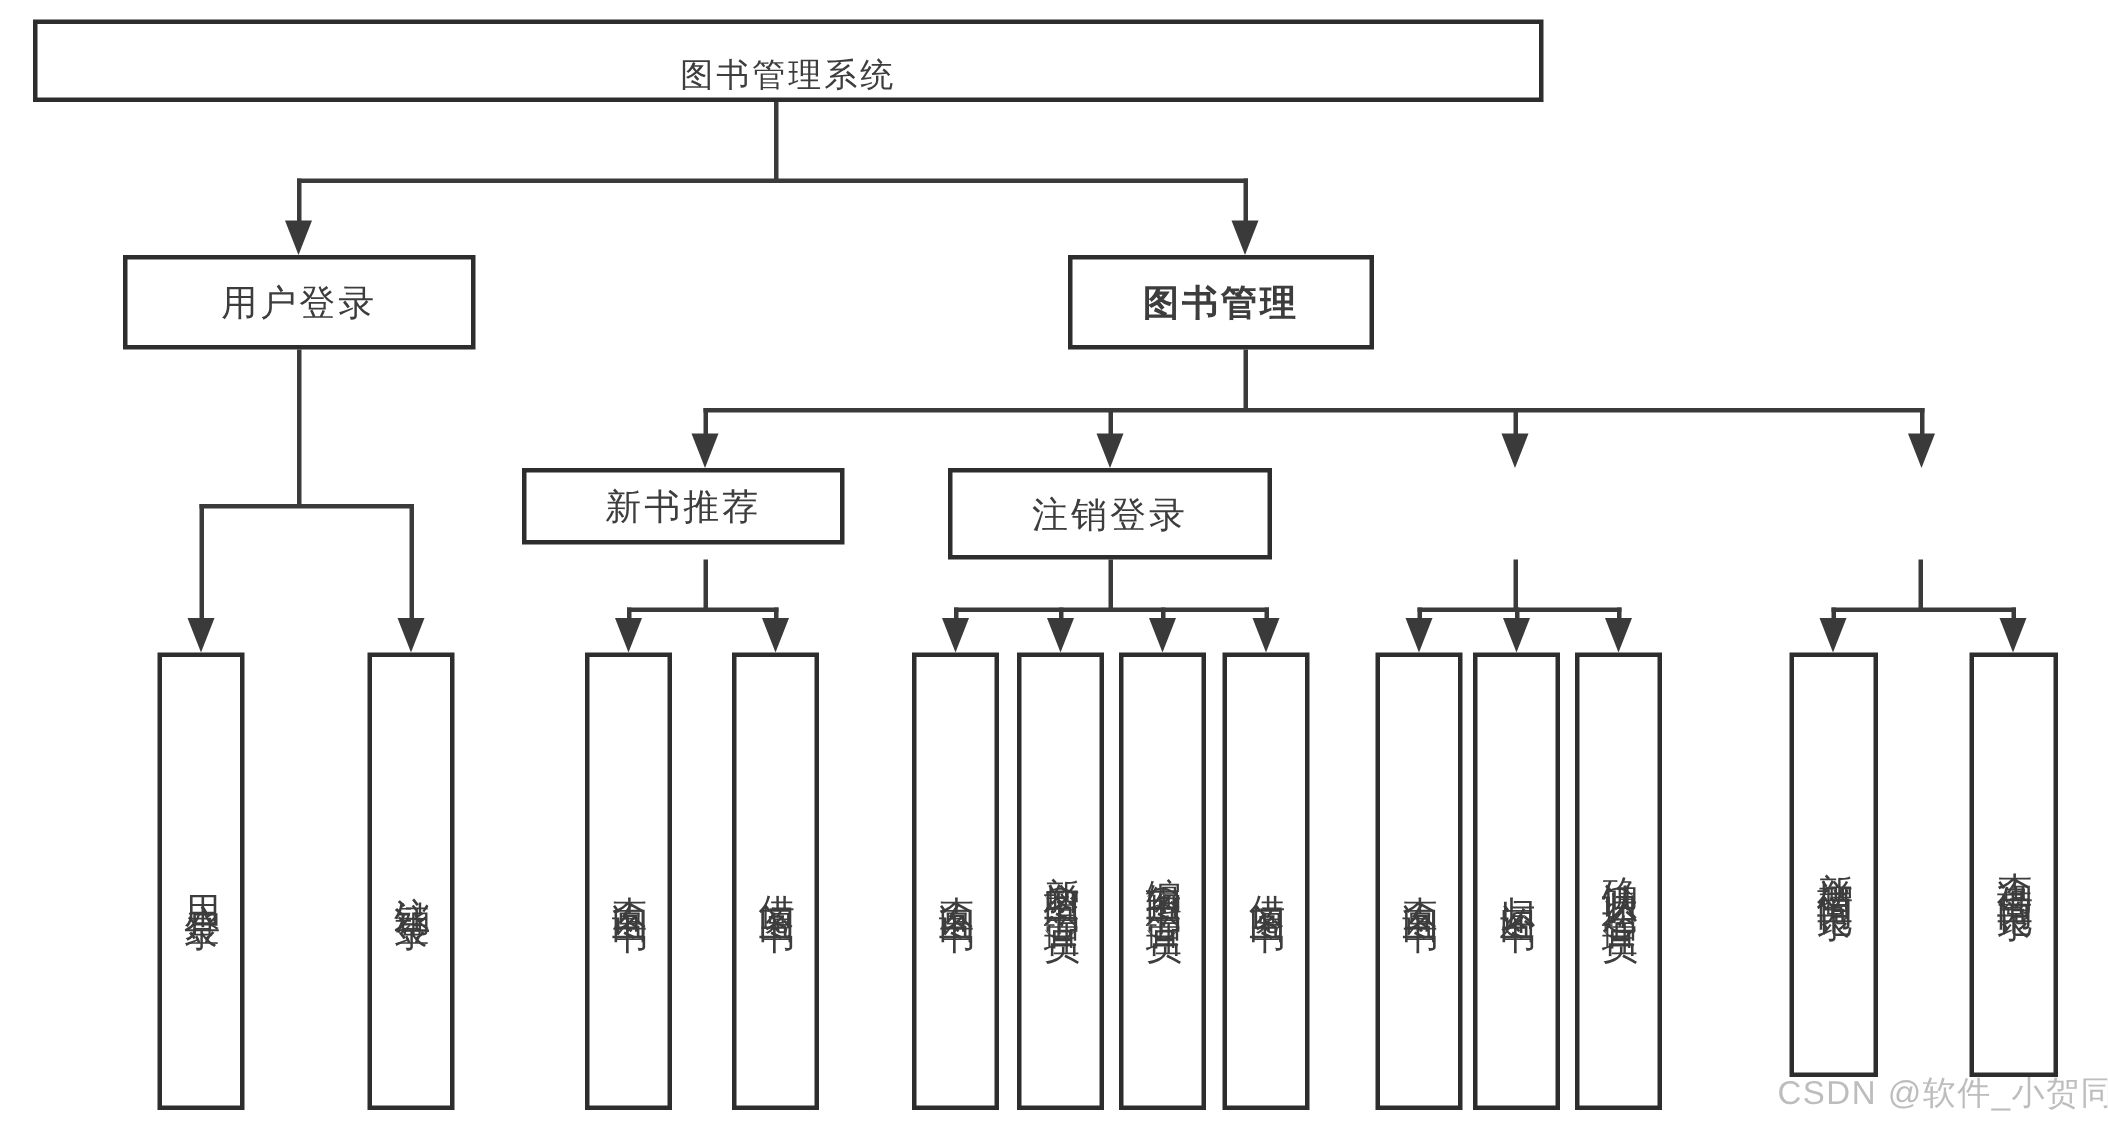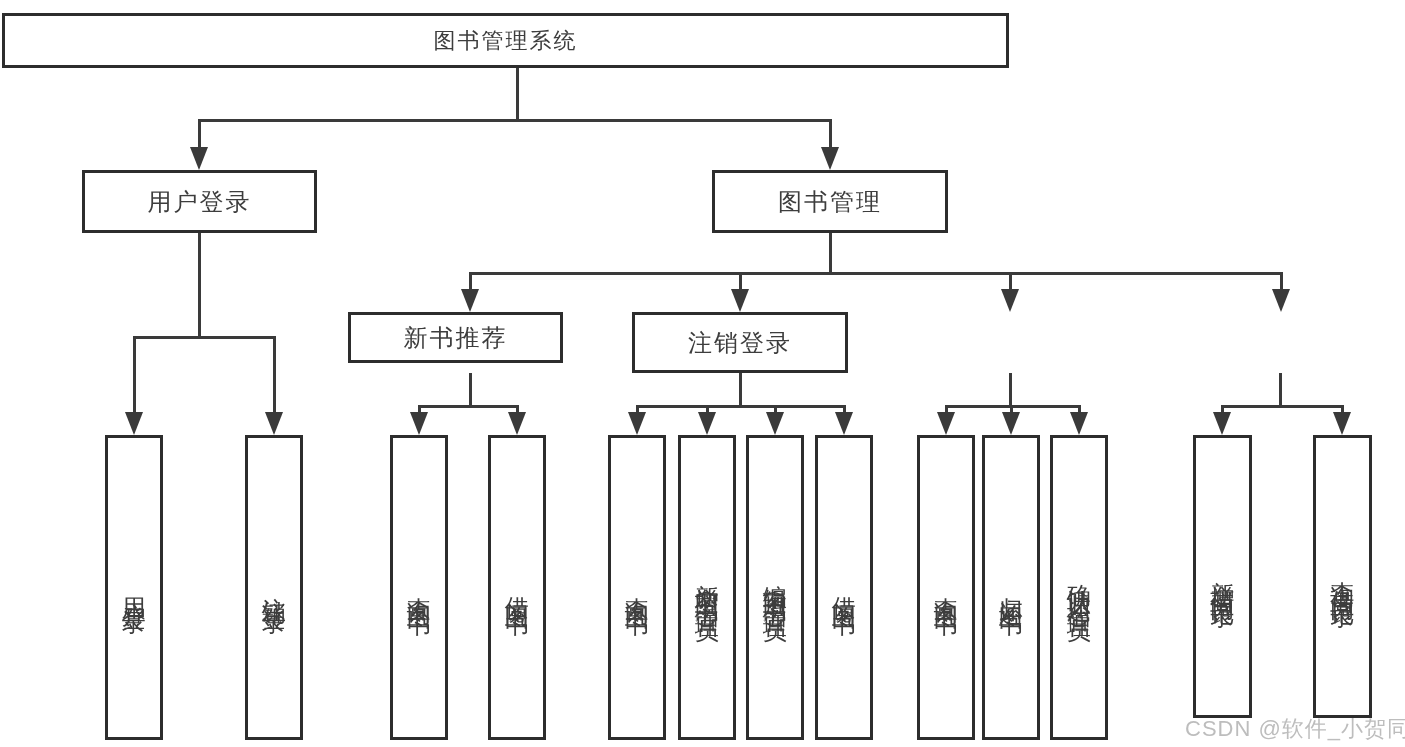--- a/index.html
+++ b/index.html
@@ -27,35 +27,35 @@
   .watermark{
     position:absolute;left:1185px;top:714px;z-index:10;
     font-size:22px;color:#bdbdbd;white-space:nowrap;letter-spacing:1px;
   }
 </style>
 </head>
 <body>
 
 <div class="canvas">
 
-  <div class="box hbox rootbox" style="left:2px;top:13px;width:1007px;height:55px;">
+  <div class="box hbox rootbox" style="left:22px;top:13px;width:1007px;height:55px;align-items:flex-end;">
     <span>图书管理系统</span>
   </div>
 
   <div class="vline" style="left:516px;top:68px;height:53px;"></div>
   <div class="hline" style="left:198px;top:119px;width:634px;"></div>
   <div class="vline" style="left:198px;top:119px;height:32px;"></div>
   <div class="vline" style="left:829px;top:119px;height:32px;"></div>
   <div class="arrow" style="left:190px;top:147px;"></div>
   <div class="arrow" style="left:821px;top:147px;"></div>
 
   <div class="box hbox" style="left:82px;top:170px;width:235px;height:63px;">
     <span>用户登录</span>
   </div>
-  <div class="box hbox" style="left:712px;top:170px;width:236px;height:63px;">
+  <div class="box hbox" style="left:712px;top:170px;width:204px;height:63px;font-weight:bold;">
     <span>图书管理</span>
   </div>
 
   <div class="vline" style="left:198px;top:233px;height:105px;"></div>
   <div class="hline" style="left:133px;top:336px;width:143px;"></div>
   <div class="vline" style="left:133px;top:336px;height:80px;"></div>
   <div class="vline" style="left:273px;top:336px;height:80px;"></div>
   <div class="arrow" style="left:125px;top:412px;"></div>
   <div class="arrow" style="left:265px;top:412px;"></div>
 

